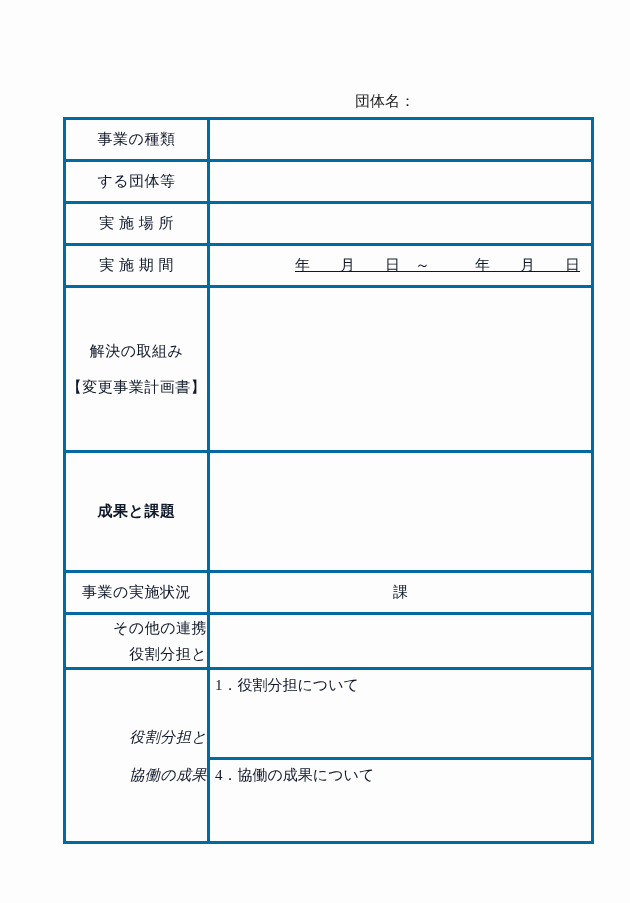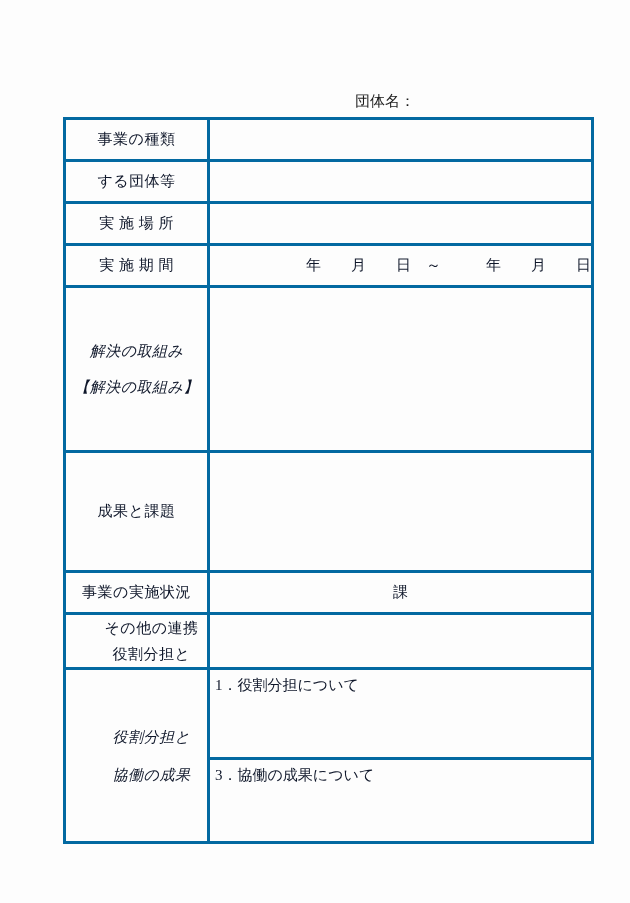--- a/index.html
+++ b/index.html
@@ -44,28 +44,28 @@
   col.c-label { width: 144px; }
   col.c-value { width: 384px; }
   td {
     border: 3px solid #0369a1;
     font-size: 15px;
     padding: 0;
     color: #0f172a;
     overflow: hidden;
   }
   td.lbl { text-align: center; vertical-align: middle; letter-spacing: 0.5px; }
-  td.lbl-left { text-align: center; padding-left: 30px; letter-spacing: 0.5px; }
+  td.lbl-left { text-align: right; padding-left: 30px; letter-spacing: 0.5px; }
   td.val { vertical-align: middle; }
-  td.val-period { text-align: right; padding-left: 74px; white-space: nowrap; }
+  td.val-period { text-align: center; padding-left: 74px; white-space: nowrap; text-decoration: underline; }
   td.val-center { text-align: center; }
   td.val-sub { vertical-align: top; text-align: left; padding: 6px 0 0 5px; }
   .h40  { height: 39px; }
-  .h163 { height: 162px; font-style: italic; }
-  .h118 { height: 117px; }
+  .h163 { height: 162px; }
+  .h118 { height: 117px; font-weight: bold; }
   .h52  { height: 51px; }
   .h82  { height: 81px; margin-left: 24px; }
   .h76  { height: 75px; }
   .ml5 div { line-height: 36px; }
   .ml8 div { line-height: 26px; }
   .ml9 div { line-height: 38px; font-style: italic; }
 </style>
 </head>
 <body>
 
@@ -97,21 +97,21 @@
     </tr>
 
     <tr>
       <td class="lbl h40">実 施 期 間</td>
       <td class="val val-period h40">年　　月　　日　～　　　年　　月　　日</td>
     </tr>
 
     <tr>
       <td class="lbl h163 ml5">
         <div>解決の取組み</div>
-        <div>【解決の取組み】</div>
+        <div>【変更事業計画書】</div>
       </td>
       <td class="val h163"></td>
     </tr>
 
     <tr>
       <td class="lbl h118">成果と課題</td>
       <td class="val h118"></td>
     </tr>
 
     <tr>
@@ -128,18 +128,18 @@
     </tr>
 
     <tr>
       <td class="lbl-left ml9" rowspan="2" style="vertical-align: middle;">
         <div>役割分担と</div>
         <div>協働の成果</div>
       </td>
       <td class="val-sub h82">1．役割分担について</td>
     </tr>
     <tr>
-      <td class="val-sub h76">3．協働の成果について</td>
+      <td class="val-sub h76">4．協働の成果について</td>
     </tr>
 
   </tbody>
     </table>
 </div>
 
 </body></html>

